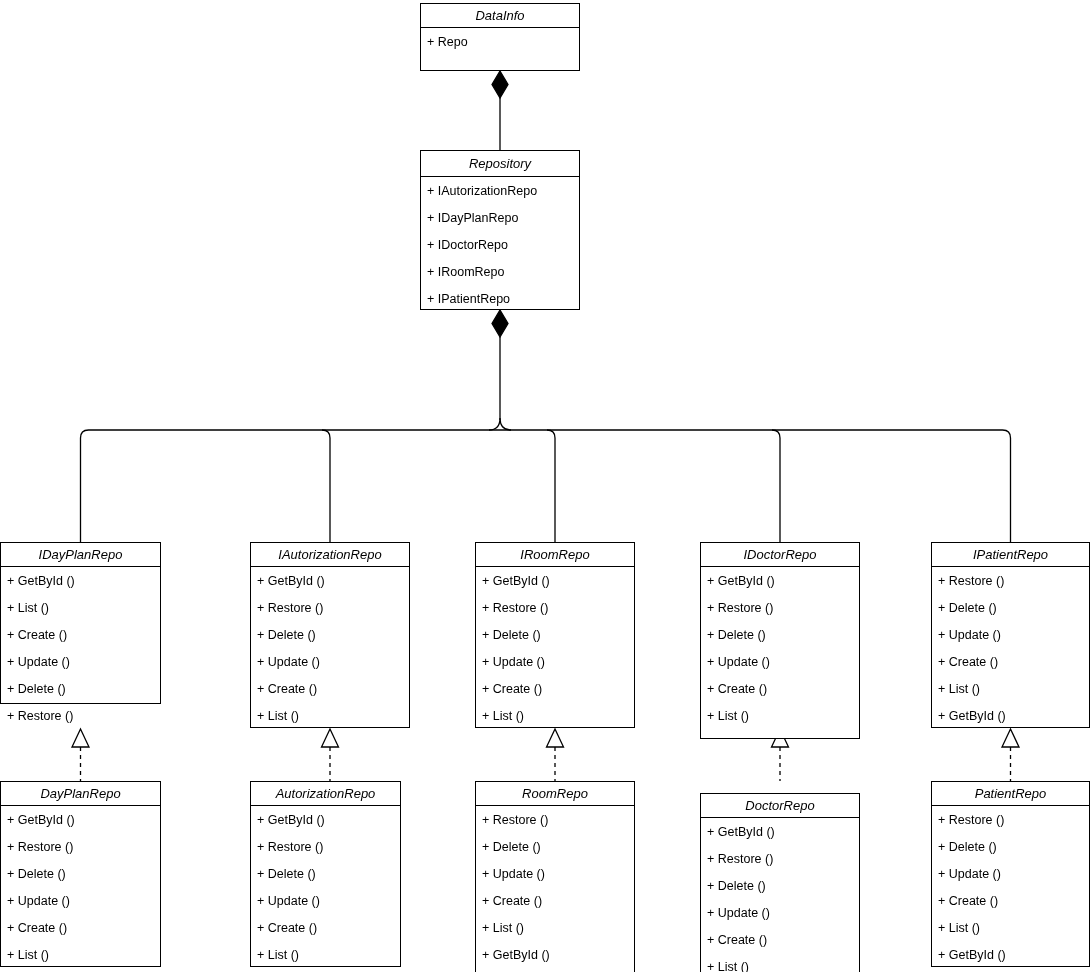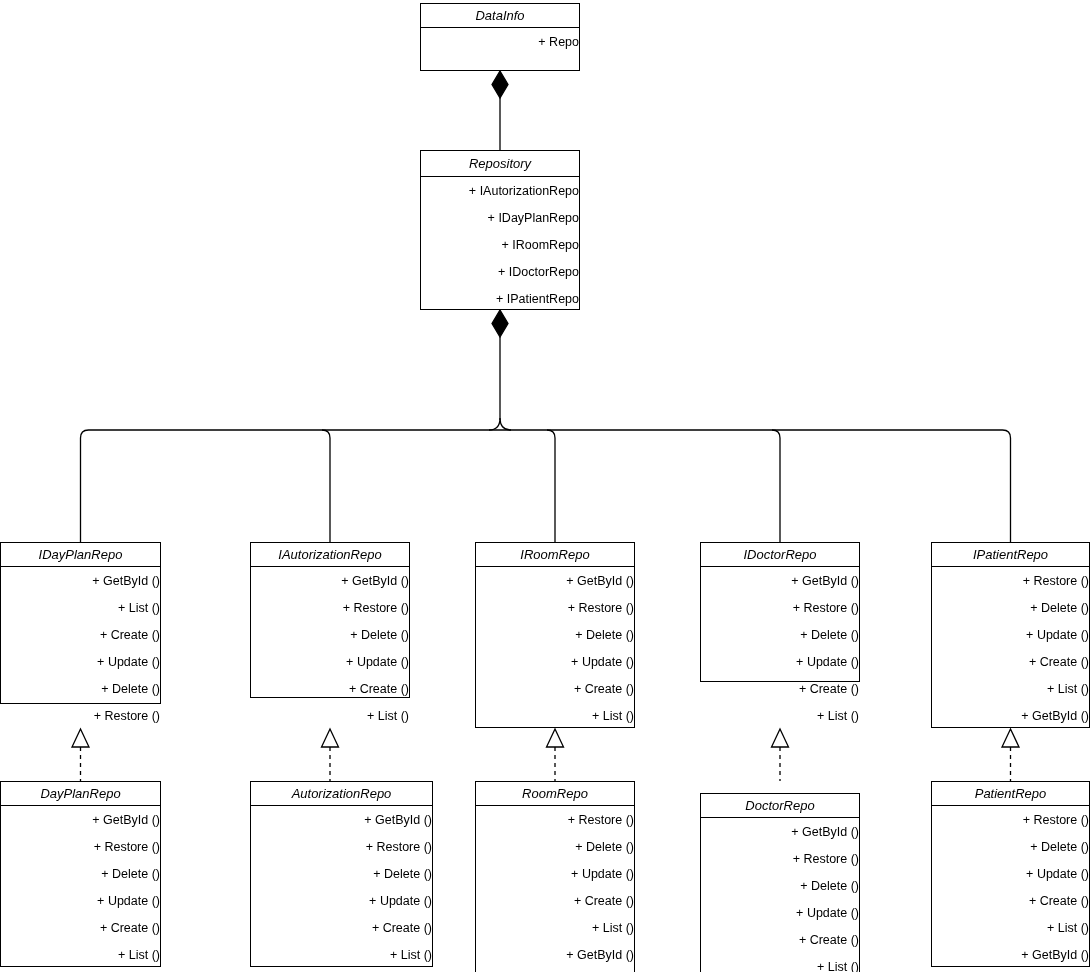--- a/index.html
+++ b/index.html
@@ -10,21 +10,21 @@
   .connector-layer{position:absolute;left:0;top:0;width:1091px;height:972px;}
   .cls{
     position:absolute;background:#ffffff;border:1px solid #000;
     box-sizing:border-box;display:flex;flex-direction:column;
   }
   .cls-title{
     flex:0 0 auto;height:23px;border-bottom:1px solid #000;
     font-style:italic;font-size:13px;line-height:23px;
     display:flex;align-items:center;justify-content:center;white-space:nowrap;
   }
-  .cls-body{flex:1 1 auto;display:flex;flex-direction:column;align-items:flex-end;}
+  .cls-body{flex:1 1 auto;display:flex;flex-direction:column;}
   .cls-member{
     flex:0 0 27.1px;height:27.1px;display:flex;align-items:center;
     padding-left:6px;font-size:12.5px;white-space:nowrap;
   }
 </style>
 </head>
 <body>
 
 <div class="canvas">
 
@@ -72,39 +72,39 @@
     <div class="cls-body">
       <div class="cls-member">+ Repo</div>
     </div>
   </div>
 
   <div class="cls" style="left:420px;top:150px;width:160px;height:160px">
     <div class="cls-title" style="height:25px;line-height:25px">Repository</div>
     <div class="cls-body">
       <div class="cls-member" style="flex-basis:27px">+ IAutorizationRepo</div>
       <div class="cls-member" style="flex-basis:27px">+ IDayPlanRepo</div>
+      <div class="cls-member" style="flex-basis:27px">+ IDoctorRepo</div>
       <div class="cls-member" style="flex-basis:27px">+ IRoomRepo</div>
-      <div class="cls-member" style="flex-basis:27px">+ IDoctorRepo</div>
       <div class="cls-member" style="flex-basis:27px">+ IPatientRepo</div>
     </div>
   </div>
 
   <div class="cls" style="left:0px;top:542px;width:161px;height:162px">
     <div class="cls-title">IDayPlanRepo</div>
     <div class="cls-body">
       <div class="cls-member">+ GetById ()</div>
       <div class="cls-member">+ List ()</div>
       <div class="cls-member">+ Create ()</div>
       <div class="cls-member">+ Update ()</div>
       <div class="cls-member">+ Delete ()</div>
       <div class="cls-member">+ Restore ()</div>
     </div>
   </div>
 
-  <div class="cls" style="left:250px;top:542px;width:160px;height:156px">
+  <div class="cls" style="left:250px;top:542px;width:160px;height:186px">
     <div class="cls-title">IAutorizationRepo</div>
     <div class="cls-body">
       <div class="cls-member">+ GetById ()</div>
       <div class="cls-member">+ Restore ()</div>
       <div class="cls-member">+ Delete ()</div>
       <div class="cls-member">+ Update ()</div>
       <div class="cls-member">+ Create ()</div>
       <div class="cls-member">+ List ()</div>
     </div>
   </div>
@@ -114,21 +114,21 @@
     <div class="cls-body">
       <div class="cls-member">+ GetById ()</div>
       <div class="cls-member">+ Restore ()</div>
       <div class="cls-member">+ Delete ()</div>
       <div class="cls-member">+ Update ()</div>
       <div class="cls-member">+ Create ()</div>
       <div class="cls-member">+ List ()</div>
     </div>
   </div>
 
-  <div class="cls" style="left:700px;top:542px;width:160px;height:140px">
+  <div class="cls" style="left:700px;top:542px;width:160px;height:197px">
     <div class="cls-title">IDoctorRepo</div>
     <div class="cls-body">
       <div class="cls-member">+ GetById ()</div>
       <div class="cls-member">+ Restore ()</div>
       <div class="cls-member">+ Delete ()</div>
       <div class="cls-member">+ Update ()</div>
       <div class="cls-member">+ Create ()</div>
       <div class="cls-member">+ List ()</div>
     </div>
   </div>
@@ -150,21 +150,21 @@
     <div class="cls-body">
       <div class="cls-member">+ GetById ()</div>
       <div class="cls-member">+ Restore ()</div>
       <div class="cls-member">+ Delete ()</div>
       <div class="cls-member">+ Update ()</div>
       <div class="cls-member">+ Create ()</div>
       <div class="cls-member">+ List ()</div>
     </div>
   </div>
 
-  <div class="cls" style="left:250px;top:781px;width:183px;height:186px">
+  <div class="cls" style="left:250px;top:781px;width:151px;height:186px">
     <div class="cls-title">AutorizationRepo</div>
     <div class="cls-body">
       <div class="cls-member">+ GetById ()</div>
       <div class="cls-member">+ Restore ()</div>
       <div class="cls-member">+ Delete ()</div>
       <div class="cls-member">+ Update ()</div>
       <div class="cls-member">+ Create ()</div>
       <div class="cls-member">+ List ()</div>
     </div>
   </div>

